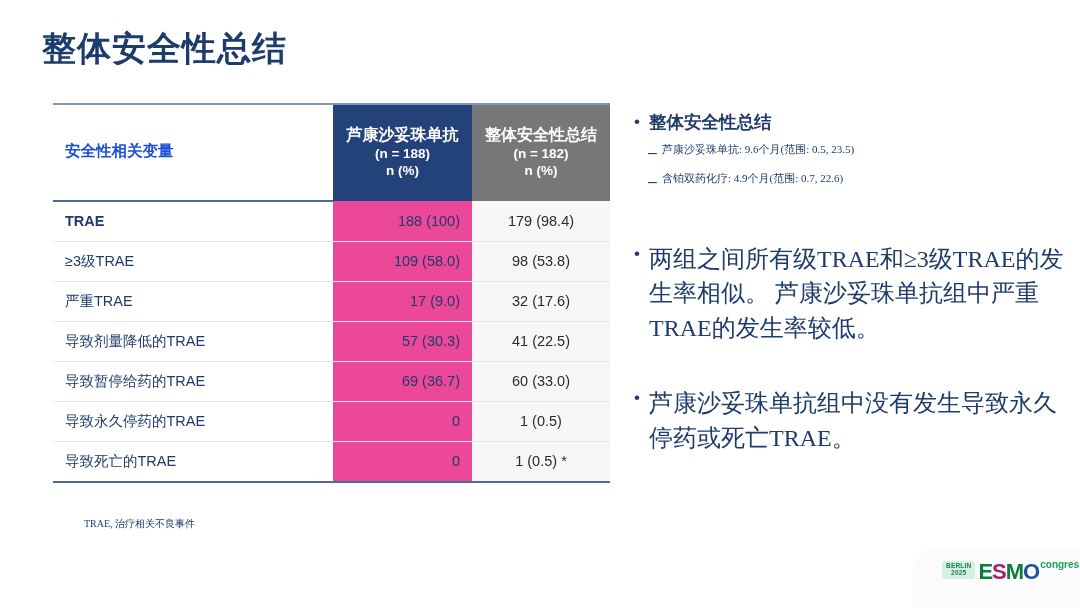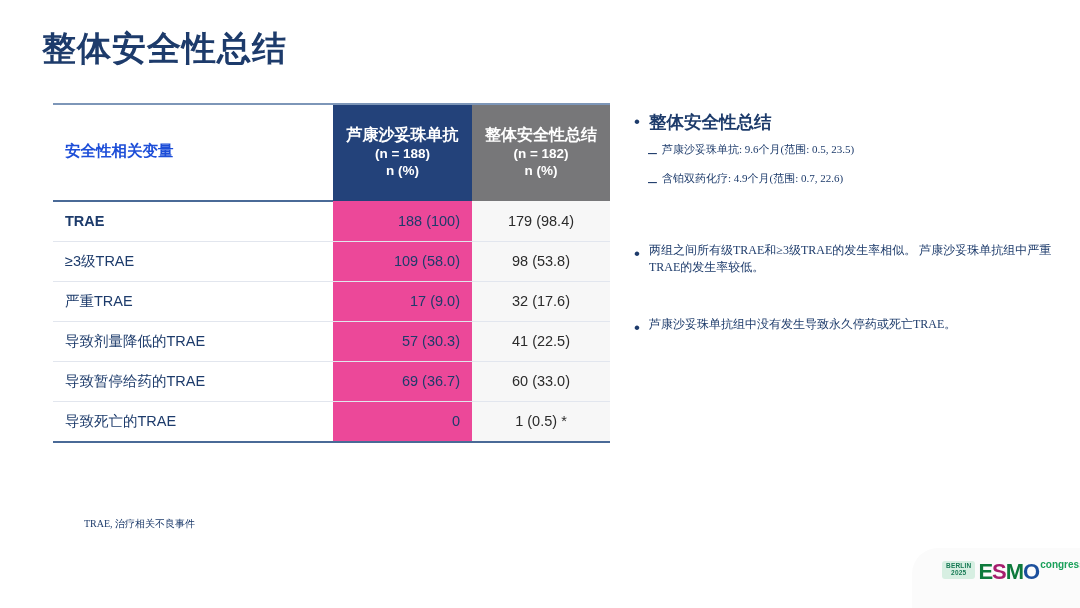--- a/index.html
+++ b/index.html
@@ -170,21 +170,21 @@
     color: #1d3b6b;
   }
   .bullet-text {
     flex: 1 1 auto;
     font-size: 17.5px;
     font-weight: bold;
     line-height: 1.42;
   }
   .bullet-text.normal {
     font-weight: normal;
-    font-size: 12px;
+    font-size: 24px;
     line-height: 1.45;
     font-family: "Liberation Serif", "DejaVu Serif", serif;
   }
 
   .sub-row {
     display: flex;
     align-items: flex-start;
     margin-top: 7px;
     padding-left: 14px;
   }
@@ -314,20 +314,25 @@
           <td class="lbl">导致剂量降低的TRAE</td>
           <td class="v1">57 (30.3)</td>
           <td class="v2">41 (22.5)</td>
         </tr>
         <tr>
           <td class="lbl">导致暂停给药的TRAE</td>
           <td class="v1">69 (36.7)</td>
           <td class="v2">60 (33.0)</td>
         </tr>
         <tr>
+          <td class="lbl">导致永久停药的TRAE</td>
+          <td class="v1">0</td>
+          <td class="v2">1 (0.5)</td>
+        </tr>
+        <tr>
           <td class="lbl">导致死亡的TRAE</td>
           <td class="v1">0</td>
           <td class="v2">1 (0.5) *</td>
         </tr>
       </tbody>
     </table>
 
     <div class="bottom-rule"></div>
   </div>
 

